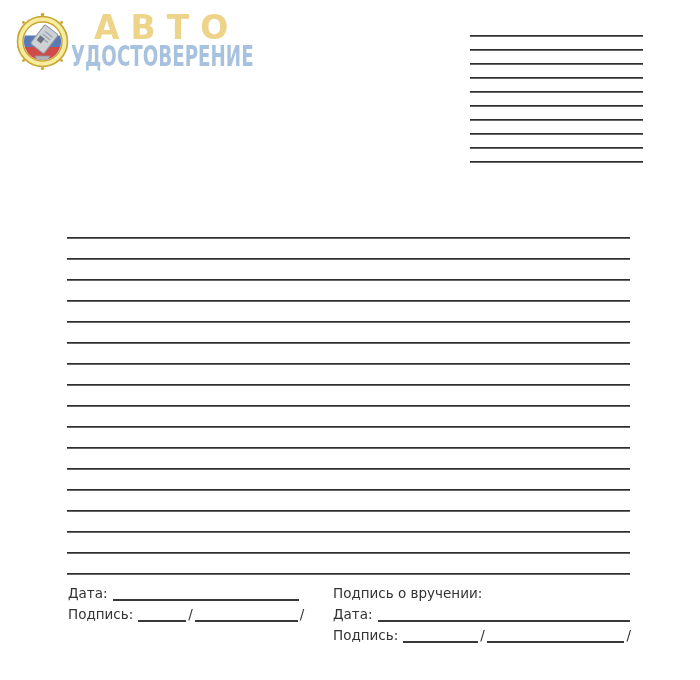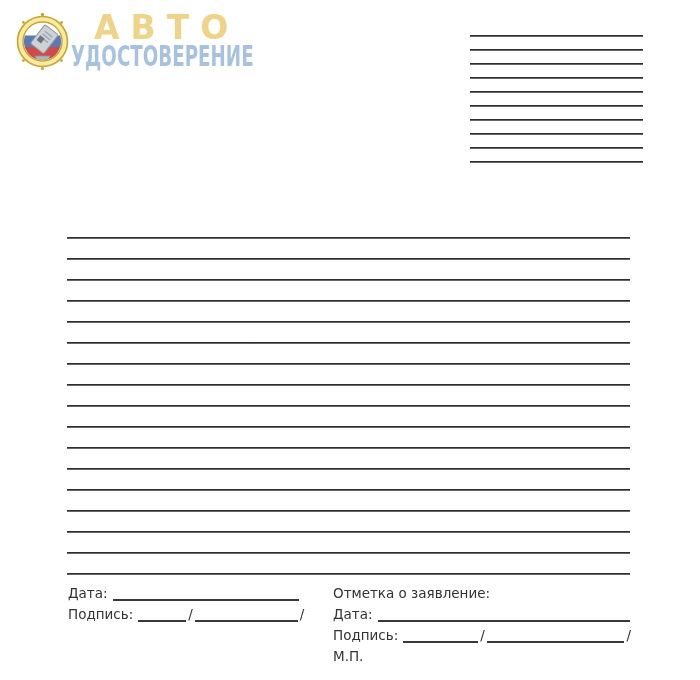--- a/index.html
+++ b/index.html
@@ -131,32 +131,29 @@
       <div class="frow">
         <span class="lbl">Подпись:</span>
         <span class="uline w48"></span>
         <span class="slash">/</span>
         <span class="uline w103"></span>
         <span class="slash">/</span>
       </div>
     </div>
     <div class="col-right">
       <div class="frow">
-        <span class="lbl">Отметка о заявление:</span>
+        <span class="lbl">Подпись о вручении:</span>
       </div>
       <div class="frow">
         <span class="lbl">Дата:</span>
         <span class="uline w255"></span>
       </div>
       <div class="frow">
         <span class="lbl">Подпись:</span>
         <span class="uline w75"></span>
         <span class="slash">/</span>
         <span class="uline w138"></span>
         <span class="slash">/</span>
       </div>
-      <div class="frow">
-        <span class="lbl">М.П.</span>
-      </div>
     </div>
   </div>
 
 </div>
 
 </body></html>

